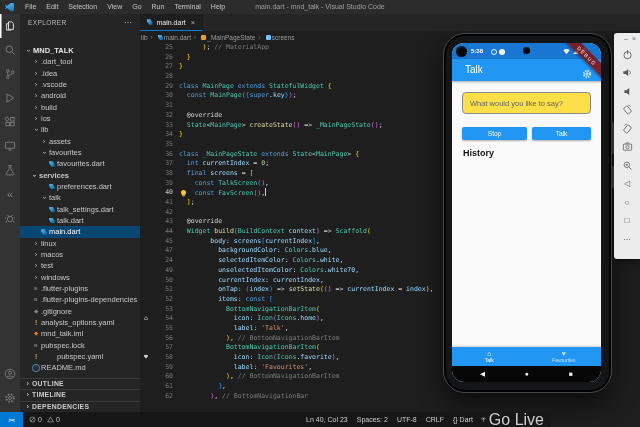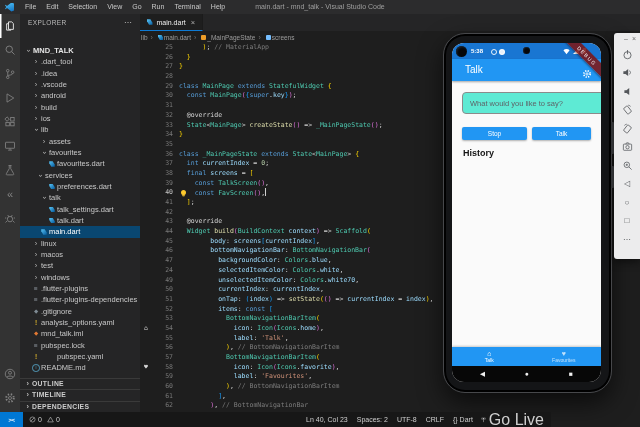--- a/index.html
+++ b/index.html
@@ -107,21 +107,21 @@
   #p-sig{position:absolute;right:22px;top:5px;width:0;height:0;border-left:6px solid transparent;border-bottom:6px solid #fff}
   #p-batt{position:absolute;right:15px;top:5px;width:3.5px;height:6px;background:#fff;border-radius:.5px}
   #p-wifi svg{position:absolute;right:31px;top:5px;width:7px;height:7px}
   #p-appbar{position:absolute;left:0;top:16px;width:100%;height:22px;background:#2196f3;box-shadow:0 1px 2px rgba(0,0,0,.35)}
   #p-title{position:absolute;left:13px;top:5px;font-size:10px;font-weight:500;color:#fff}
   #p-gear{position:absolute;right:9px;top:6px;color:#fff}
   #p-gear svg{width:10px;height:10px}
   #ribbon{position:absolute;top:8px;right:-17px;width:62px;height:10px;background:rgba(124,22,22,.88);
       transform:rotate(45deg);z-index:7;text-align:center;font-size:5px;letter-spacing:1.5px;color:rgba(255,255,255,.92);
       line-height:10px;box-shadow:0 1px 2px rgba(0,0,0,.4)}
-  #p-input{position:absolute;left:10px;top:49px;width:148px;height:22px;box-sizing:border-box;background:#5eead4;
+  #p-input{position:absolute;left:10px;top:49px;width:129px;height:22px;box-sizing:border-box;background:#fde047;
       border:1px solid #8b8b8b;border-radius:4px;font-size:7.5px;color:#3c4043;padding-left:7px;outline:none;
       font-family:"Liberation Sans",sans-serif}
   #p-input::placeholder{color:#5f6368}
   .p-btn{position:absolute;top:84px;height:13px;background:#2196f3;border-radius:2px;color:#fff;font-size:6.5px;
       text-align:center;line-height:13px;box-shadow:0 1px 2px rgba(0,0,0,.3)}
   #btn-stop{left:10px;width:65px}
   #btn-talk{left:80px;width:59px}
   #p-history{position:absolute;left:11px;top:105px;font-size:9px;font-weight:bold;color:#141414}
   #bottom-nav{position:absolute;left:0;top:304px;width:100%;height:19px;background:#2196f3;display:flex;
       box-shadow:0 -1px 2px rgba(0,0,0,.2)}
@@ -267,21 +267,21 @@
       <div class="tree-row" style="padding-left: 20px;">
         <span class="chev open">›</span>
         <span class="tree-label">favourites</span>
       </div>
       <div class="tree-row" style="padding-left: 28px;">
         <span class="fi fi-dart">
           <i></i>
         </span>
         <span class="tree-label">favourites.dart</span>
       </div>
-      <div class="tree-row" style="padding-left: 16px;">
+      <div class="tree-row" style="padding-left: 10px; font-weight: bold;">
         <span class="chev open">›</span>
         <span class="tree-label">services</span>
       </div>
       <div class="tree-row" style="padding-left: 28px;">
         <span class="fi fi-dart">
           <i></i>
         </span>
         <span class="tree-label">preferences.dart</span>
       </div>
       <div class="tree-row" style="padding-left: 20px;">
@@ -410,21 +410,20 @@
       <div class="code-line"><span class="deco"></span><span class="lnum">36</span><span class="ltext"><span class="tk-kw">class </span><span class="tk-cls">_MainPageState</span><span class="tk-kw"> extends </span><span class="tk-cls">State</span><span class="tk-pln">&lt;</span><span class="tk-cls">MainPage</span><span class="tk-pln">&gt; </span><span class="tk-b1">{</span></span></div>
       <div class="code-line"><span class="deco"></span><span class="lnum">37</span><span class="ltext"><span class="tk-pln">  </span><span class="tk-kw">int </span><span class="tk-var">currentIndex</span><span class="tk-pln"> = </span><span class="tk-num">0</span><span class="tk-pln">;</span></span></div>
       <div class="code-line"><span class="deco"></span><span class="lnum">38</span><span class="ltext"><span class="tk-pln">  </span><span class="tk-kw">final </span><span class="tk-var">screens</span><span class="tk-pln"> = </span><span class="tk-b1">[</span></span></div>
       <div class="code-line"><span class="deco"></span><span class="lnum">39</span><span class="ltext"><span class="tk-pln">    </span><span class="tk-kw">const </span><span class="tk-cls">TalkScreen</span><span class="tk-b2">()</span><span class="tk-pln">,</span></span></div>
       <div class="code-line cur"><span class="deco"></span><span class="lnum">40</span><span class="ltext"><span class="bulb"></span><span class="tk-pln">    </span><span class="tk-kw">const </span><span class="tk-cls">FavScreen</span><span class="tk-b2">()</span><span class="tk-pln">,</span><span class="caret"></span></span></div>
       <div class="code-line"><span class="deco"></span><span class="lnum">41</span><span class="ltext"><span class="tk-pln">  </span><span class="tk-b1">]</span><span class="tk-pln">;</span></span></div>
       <div class="code-line"><span class="deco"></span><span class="lnum">42</span><span class="ltext"></span></div>
       <div class="code-line"><span class="deco"></span><span class="lnum">43</span><span class="ltext"><span class="tk-pln">  </span><span class="tk-ann">@override</span></span></div>
       <div class="code-line"><span class="deco"></span><span class="lnum">44</span><span class="ltext"><span class="tk-pln">  </span><span class="tk-cls">Widget </span><span class="tk-fn">build</span><span class="tk-b2">(</span><span class="tk-cls">BuildContext </span><span class="tk-var">context</span><span class="tk-b2">)</span><span class="tk-pln"> =&gt; </span><span class="tk-cls">Scaffold</span><span class="tk-b1">(</span></span></div>
       <div class="code-line"><span class="deco"></span><span class="lnum">45</span><span class="ltext"><span class="tk-pln">        </span><span class="tk-var">body</span><span class="tk-pln">: </span><span class="tk-var">screens</span><span class="tk-b3">[</span><span class="tk-var">currentIndex</span><span class="tk-b3">]</span><span class="tk-pln">,</span></span></div>
-      <div class="code-line"><span class="deco"></span><span class="lnum">46</span><span class="ltext"><span class="tk-pln">        </span><span class="tk-var">bottomNavigationBar</span><span class="tk-pln">: </span><span class="tk-cls">BottomNavigationBar</span><span class="tk-b2">(</span></span></div>
       <div class="code-line"><span class="deco"></span><span class="lnum">47</span><span class="ltext"><span class="tk-pln">          </span><span class="tk-var">backgroundColor</span><span class="tk-pln">: </span><span class="tk-cls">Colors</span><span class="tk-pln">.</span><span class="tk-var">blue</span><span class="tk-pln">,</span></span></div>
       <div class="code-line"><span class="deco"></span><span class="lnum">24</span><span class="ltext"><span class="tk-pln">          </span><span class="tk-var">selectedItemColor</span><span class="tk-pln">: </span><span class="tk-cls">Colors</span><span class="tk-pln">.</span><span class="tk-var">white</span><span class="tk-pln">,</span></span></div>
       <div class="code-line"><span class="deco"></span><span class="lnum">49</span><span class="ltext"><span class="tk-pln">          </span><span class="tk-var">unselectedItemColor</span><span class="tk-pln">: </span><span class="tk-cls">Colors</span><span class="tk-pln">.</span><span class="tk-var">white70</span><span class="tk-pln">,</span></span></div>
       <div class="code-line"><span class="deco"></span><span class="lnum">50</span><span class="ltext"><span class="tk-pln">          </span><span class="tk-var">currentIndex</span><span class="tk-pln">: </span><span class="tk-var">currentIndex</span><span class="tk-pln">,</span></span></div>
       <div class="code-line"><span class="deco"></span><span class="lnum">51</span><span class="ltext"><span class="tk-pln">          </span><span class="tk-var">onTap</span><span class="tk-pln">: </span><span class="tk-b3">(</span><span class="tk-var">index</span><span class="tk-b3">)</span><span class="tk-pln"> =&gt; </span><span class="tk-fn">setState</span><span class="tk-b1">(</span><span class="tk-b2">()</span><span class="tk-pln"> =&gt; </span><span class="tk-var">currentIndex</span><span class="tk-pln"> = </span><span class="tk-var">index</span><span class="tk-b1">)</span><span class="tk-pln">,</span></span></div>
       <div class="code-line"><span class="deco"></span><span class="lnum">52</span><span class="ltext"><span class="tk-pln">          </span><span class="tk-var">items</span><span class="tk-pln">: </span><span class="tk-kw">const </span><span class="tk-b3">[</span></span></div>
       <div class="code-line"><span class="deco"></span><span class="lnum">53</span><span class="ltext"><span class="tk-pln">            </span><span class="tk-cls">BottomNavigationBarItem</span><span class="tk-b1">(</span></span></div>
       <div class="code-line"><span class="deco">⌂</span><span class="lnum">54</span><span class="ltext"><span class="tk-pln">              </span><span class="tk-var">icon</span><span class="tk-pln">: </span><span class="tk-cls">Icon</span><span class="tk-b2">(</span><span class="tk-cls">Icons</span><span class="tk-pln">.</span><span class="tk-var">home</span><span class="tk-b2">)</span><span class="tk-pln">,</span></span></div>
       <div class="code-line"><span class="deco"></span><span class="lnum">55</span><span class="ltext"><span class="tk-pln">              </span><span class="tk-var">label</span><span class="tk-pln">: </span><span class="tk-str">'Talk'</span><span class="tk-pln">,</span></span></div>
       <div class="code-line"><span class="deco"></span><span class="lnum">56</span><span class="ltext"><span class="tk-pln">            </span><span class="tk-b1">)</span><span class="tk-pln">,</span><span class="tk-cmt"> // BottomNavigationBarItem</span></span></div>

